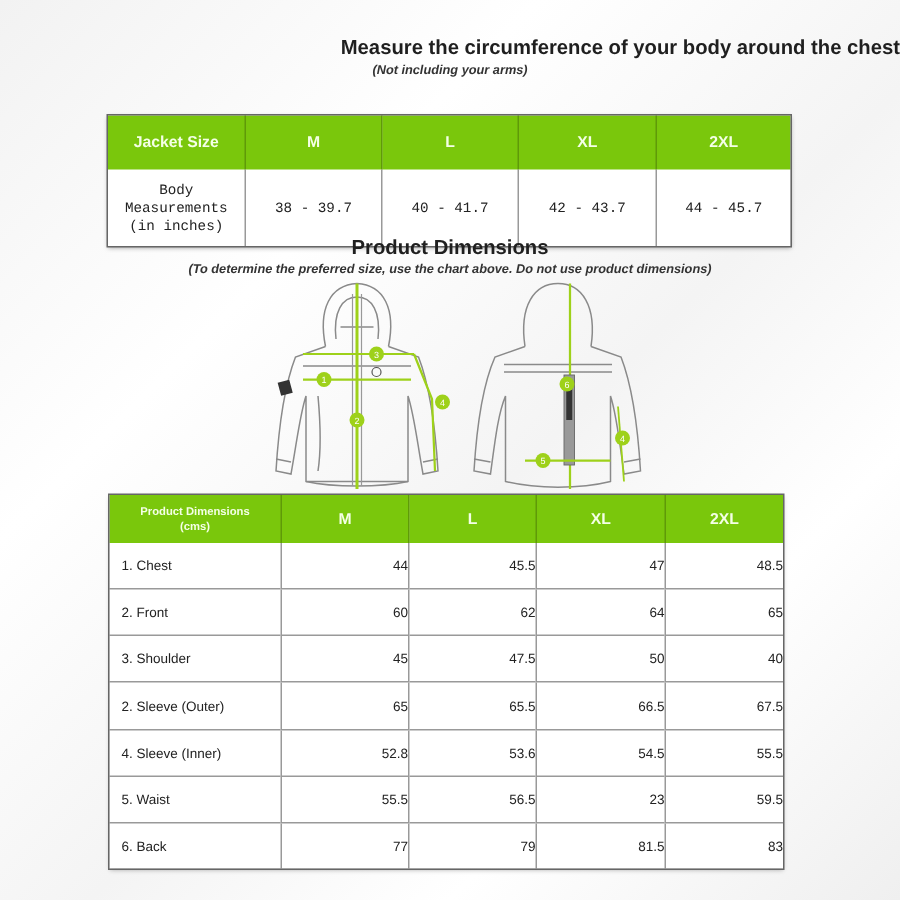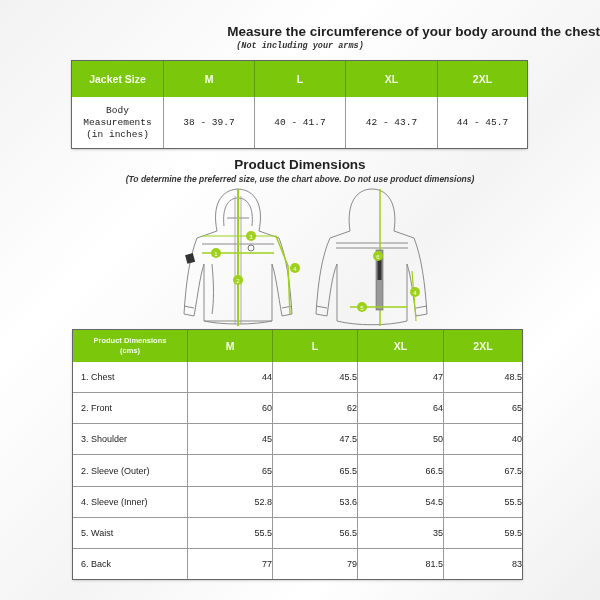--- a/index.html
+++ b/index.html
@@ -8,25 +8,25 @@
     background: linear-gradient(135deg, #f2f2f2 0%, #ffffff 30%, #f4f4f4 55%, #ffffff 75%, #efefef 100%);
     font-family: "Liberation Sans", "DejaVu Sans", sans-serif;
     color: #222;
   }
   .title {
     position: absolute; left: 0; top: 24px; width: 600px; text-align: right;
     font-size: 13.5px; font-weight: bold; color: #1f1f1f;
   }
   .subtitle {
     position: absolute; left: 0; top: 41px; width: 600px; text-align: center;
-    font-size: 8.5px; font-style: italic; font-weight: bold; color: #333; font-family: Liberation Mono, monospace;
+    font-size: 8.5px; font-style: italic; font-weight: bold; color: #333;
   }
   table { border-collapse: collapse; position: absolute; background: #fff; }
   .tbl-top {
-    left: 72px; top: 61px; width: 455px; height: 87px;
+    left: 72px; top: 77px; width: 455px; height: 87px;
     box-shadow: 0 1px 3px rgba(0,0,0,0.35);
     outline: 1px solid #666;
   }
   .tbl-top th {
     background: #7ac70c; color: #f4ffe6; font-weight: bold; font-size: 10.5px;
     height: 36px; border-right: 1px solid #5f9a08; padding: 0;
   }
   .tbl-top td {
     font-size: 9.5px; color: #222; text-align: center; border-right: 1px solid #999;
     padding: 0; height: 51px; line-height: 12px; font-family: Liberation Mono, monospace;
@@ -210,21 +210,21 @@
     <td class="label">4. Sleeve (Inner)</td>
     <td>52.8</td>
     <td>53.6</td>
     <td>54.5</td>
     <td>55.5</td>
   </tr>
   <tr>
     <td class="label">5. Waist</td>
     <td>55.5</td>
     <td>56.5</td>
-    <td>35</td>
+    <td>23</td>
     <td>59.5</td>
   </tr>
   <tr>
     <td class="label">6. Back</td>
     <td>77</td>
     <td>79</td>
     <td>81.5</td>
     <td>83</td>
   </tr>
 </tbody>

